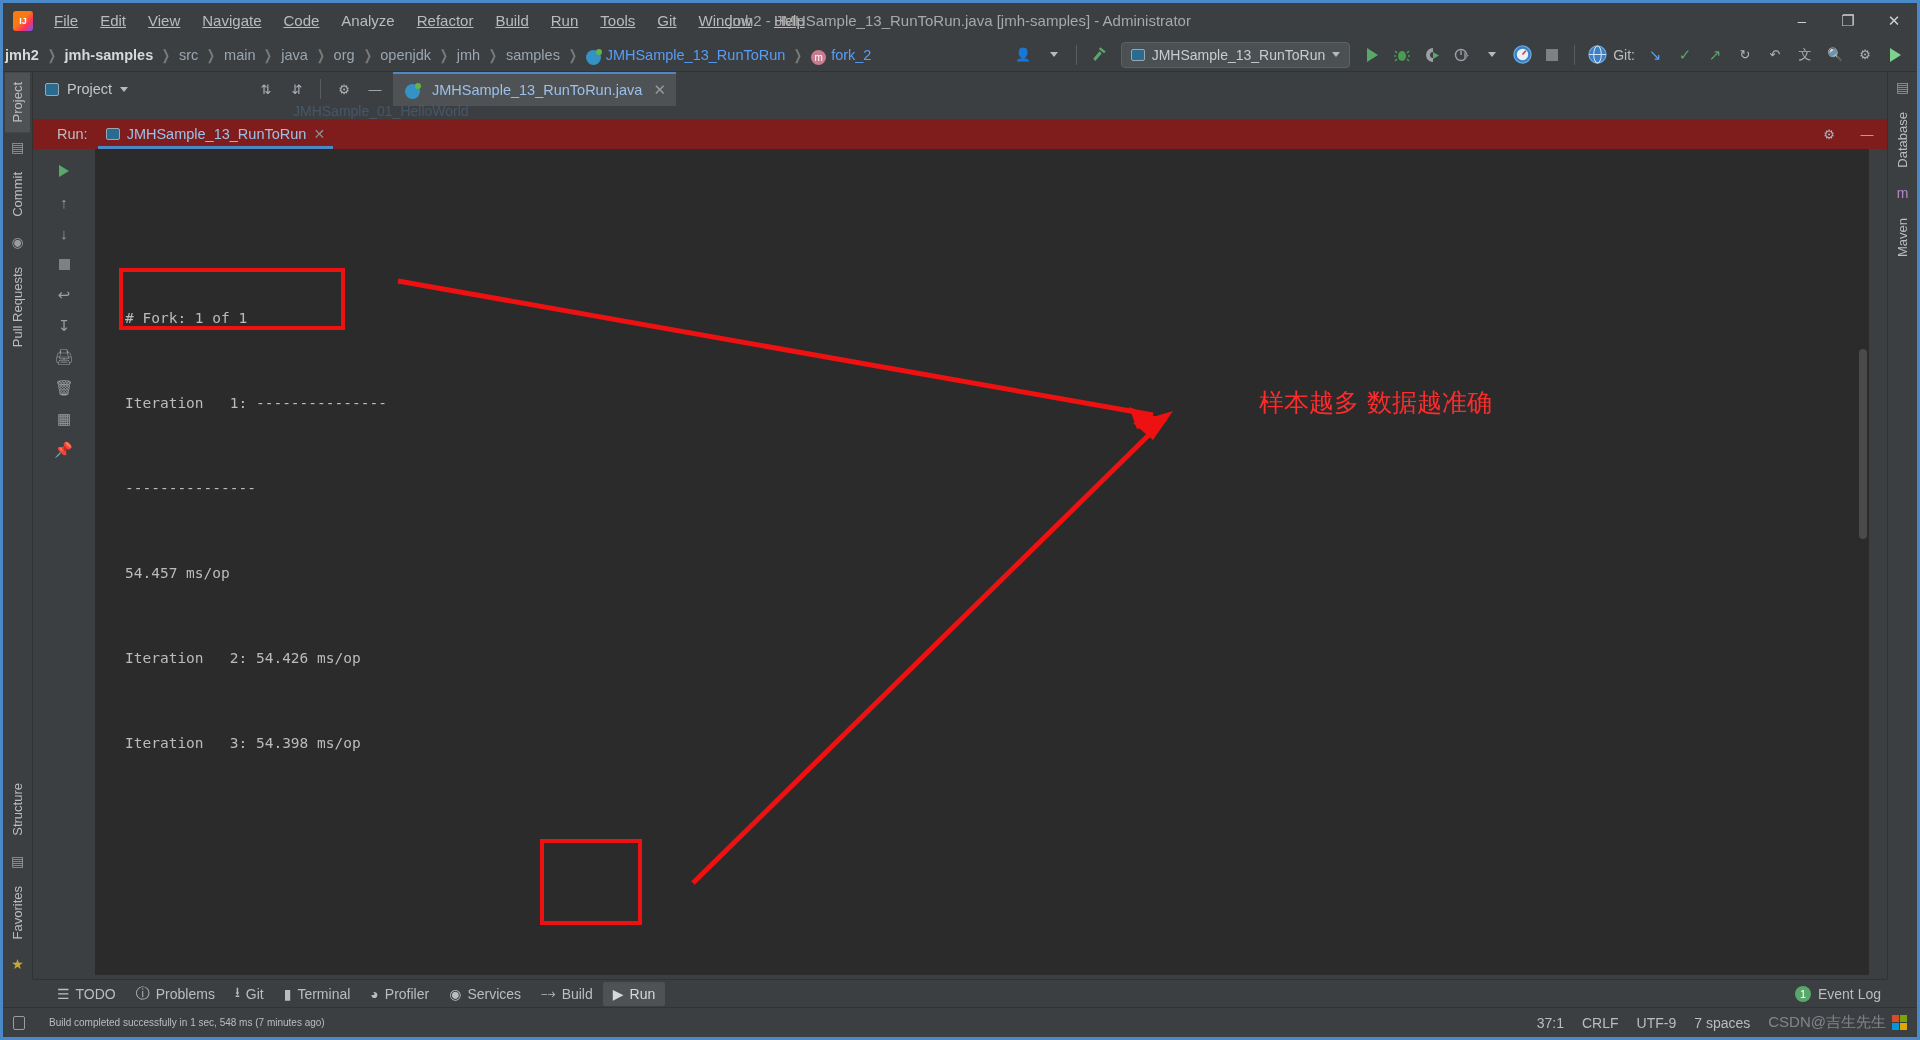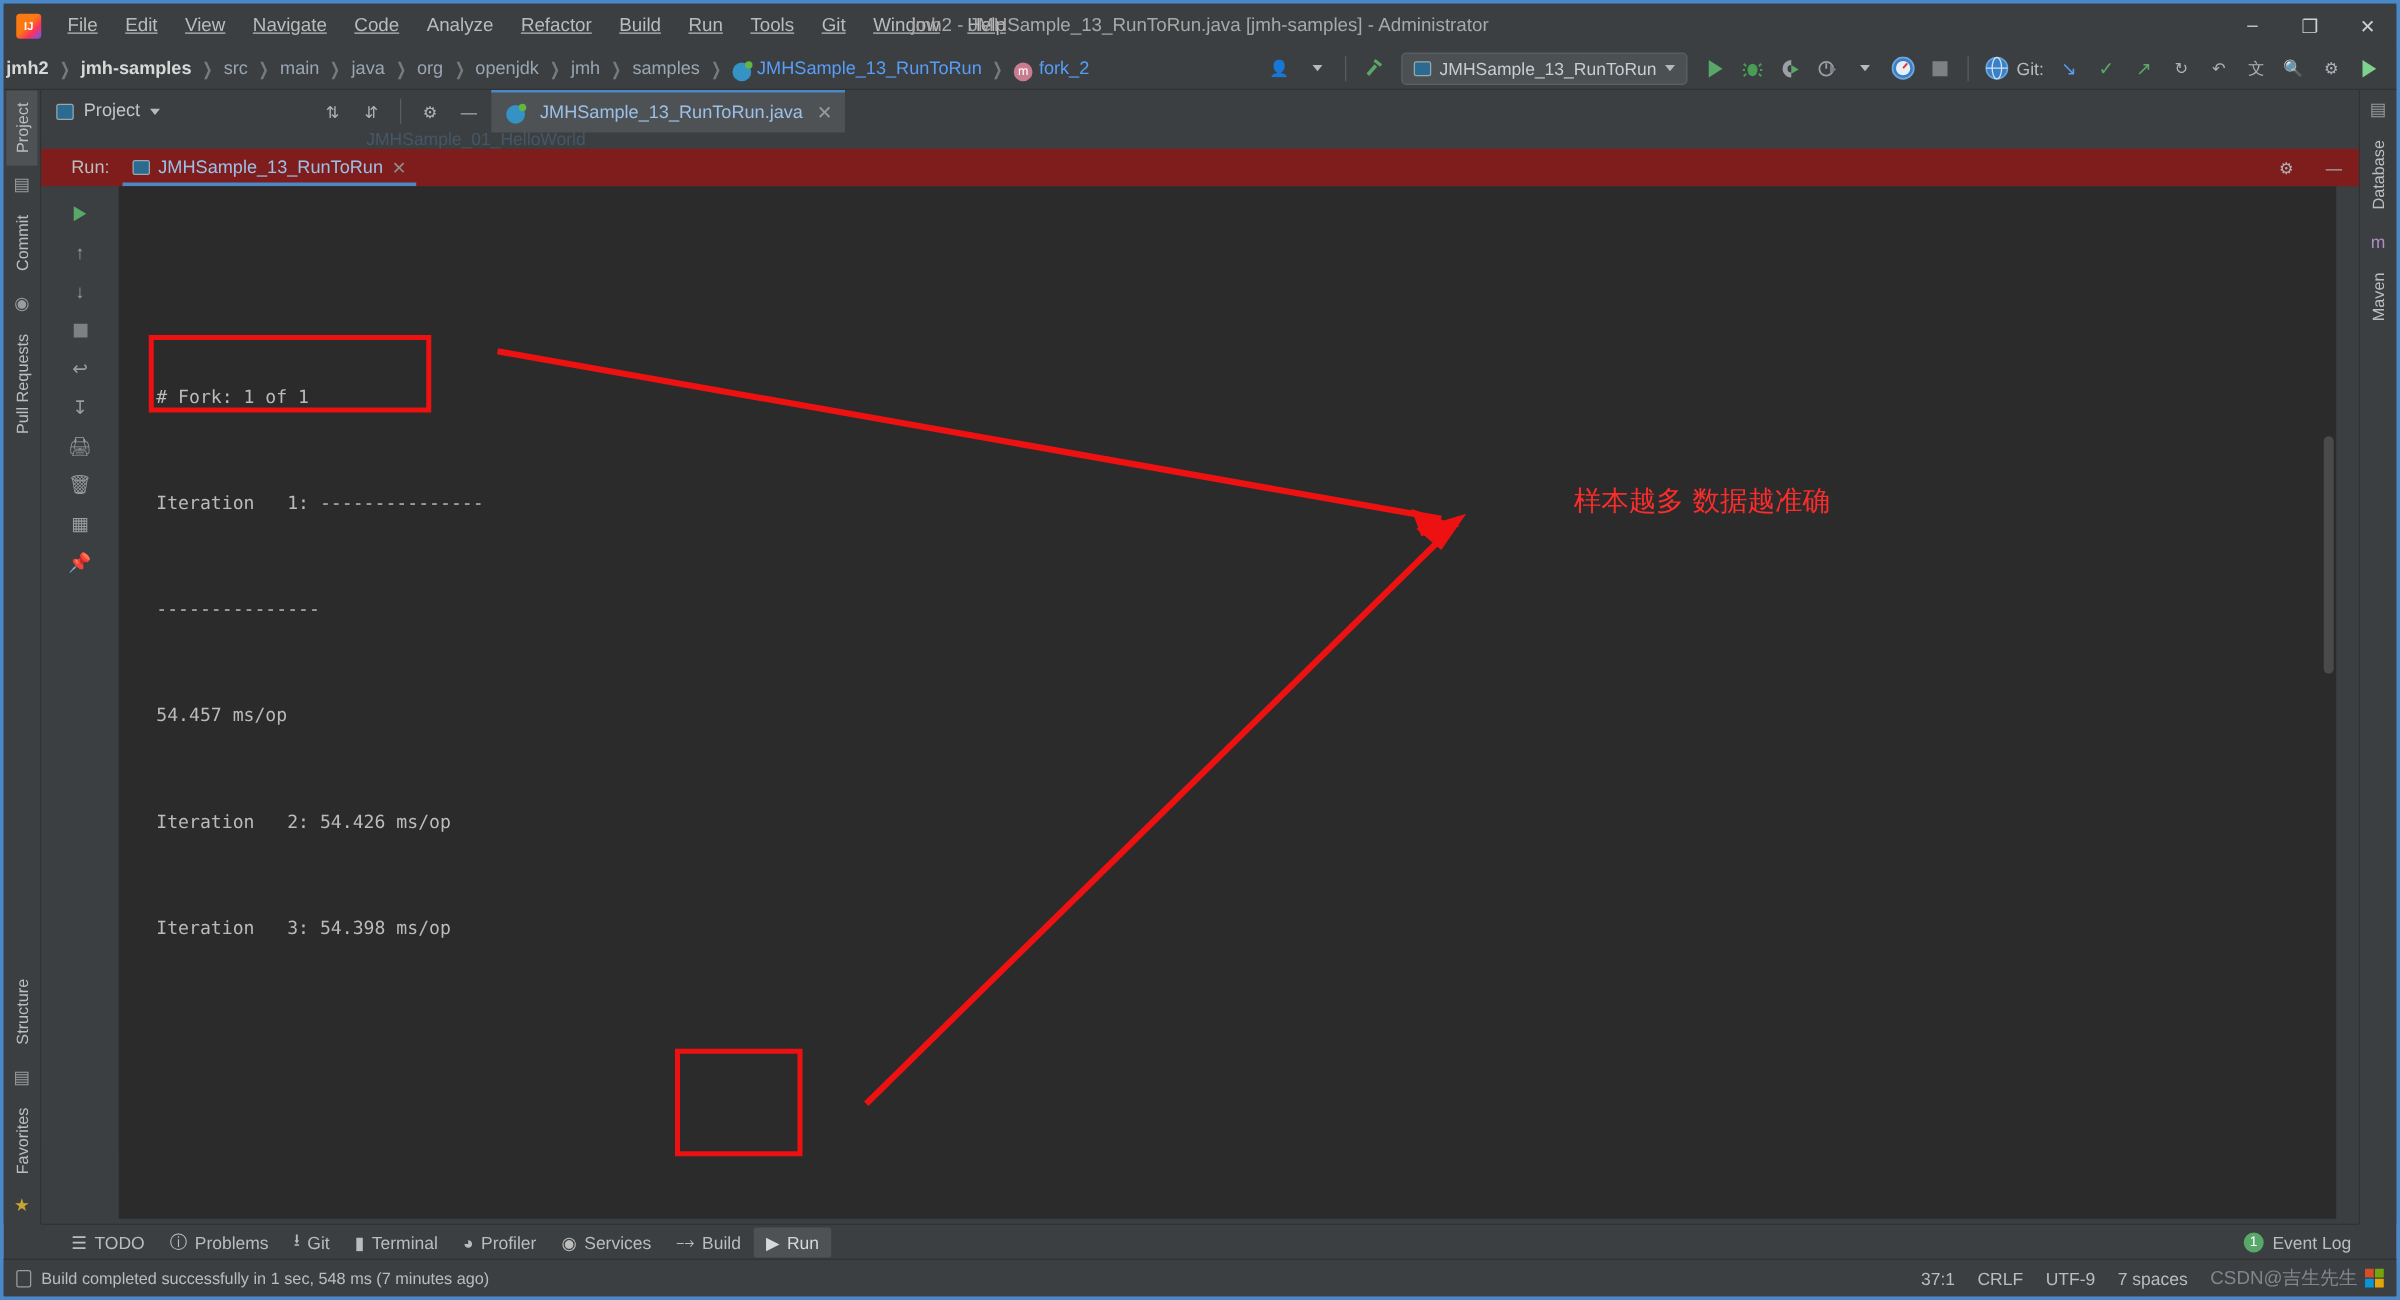--- a/index.html
+++ b/index.html
@@ -196,21 +196,21 @@
   .scroll-track {
     position:absolute; right:2px; top:200px; width:8px; height:190px;
     background:#4a4a4a; border-radius:4px;
   }
 
   
   .annot-box {
     position: absolute; border: 4px solid #ee1111; pointer-events: none;
   }
   .annot-text {
-    position: absolute; color: #fb2c2c; font-size: 22px;
+    position: absolute; color: #fb2c2c; font-size: 25px;
     font-family: "DejaVu Sans", sans-serif; white-space: nowrap;
   }
   svg.arrows { position:absolute; inset:0; pointer-events:none; }
 
   
   .bottombar {
     position: absolute; left: 30px; right: 30px; bottom: 30px; height: 28px;
     background: #3c3f41; display: flex; align-items: center; padding-left: 14px;
     border-top: 1px solid #323232;
   }
@@ -224,21 +224,21 @@
     width:16px;height:16px;border-radius:50%;background:#59a869;color:#fff;
     font-size:11px;display:flex;align-items:center;justify-content:center;
   }
 
   
   .statusbar {
     position: absolute; left: 0; right: 0; bottom: 0; height: 30px;
     background: #3c3f41; display:flex; align-items:center; padding: 0 10px;
     border-top: 1px solid #323232;
   }
-  .status-left { display:flex; align-items:center; gap:8px; color:#bcbcbc; font-size:13px; }
+  .status-left { display:flex; align-items:center; gap:24px; color:#bcbcbc; font-size:10px; }
   .status-right { margin-left:auto; display:flex; align-items:center; gap:18px; color:#bcbcbc; font-size:14px; }
   .doc-ico { width:12px;height:14px;border:1.5px solid #9a9da0;border-radius:2px; }
   .watermark {
     color:#8e9398; font-size:15px; opacity:.85; display:flex; align-items:center; gap:3px;
   }
   .ms-sq { display:inline-grid; grid-template-columns:7px 7px; grid-gap:1px; margin-left:3px; }
   .ms-sq i { display:block; width:7px; height:7px; }
 </style>
 </head>
 <body>

